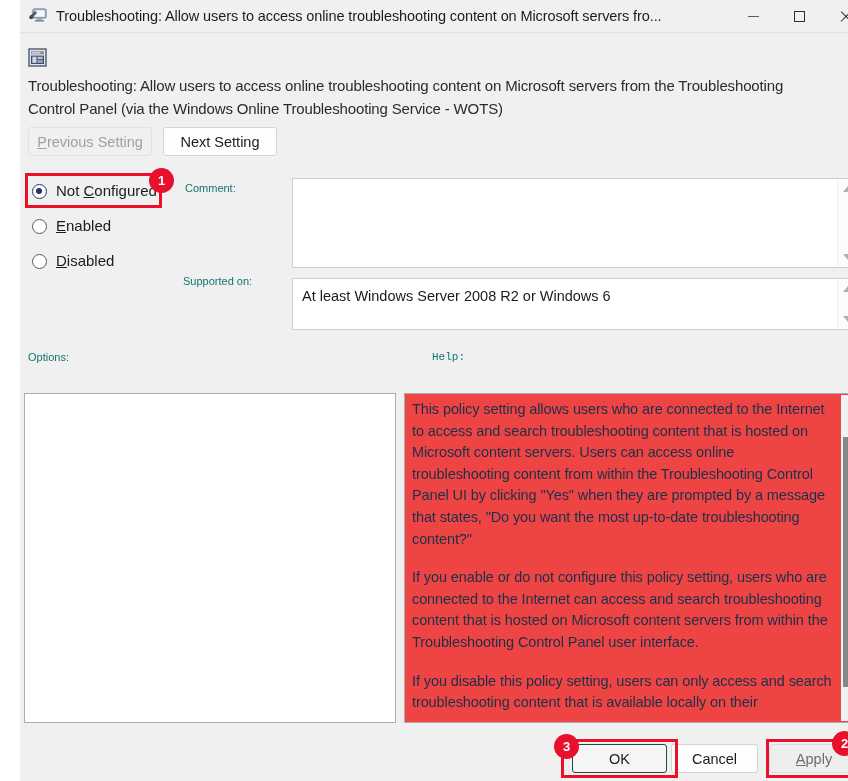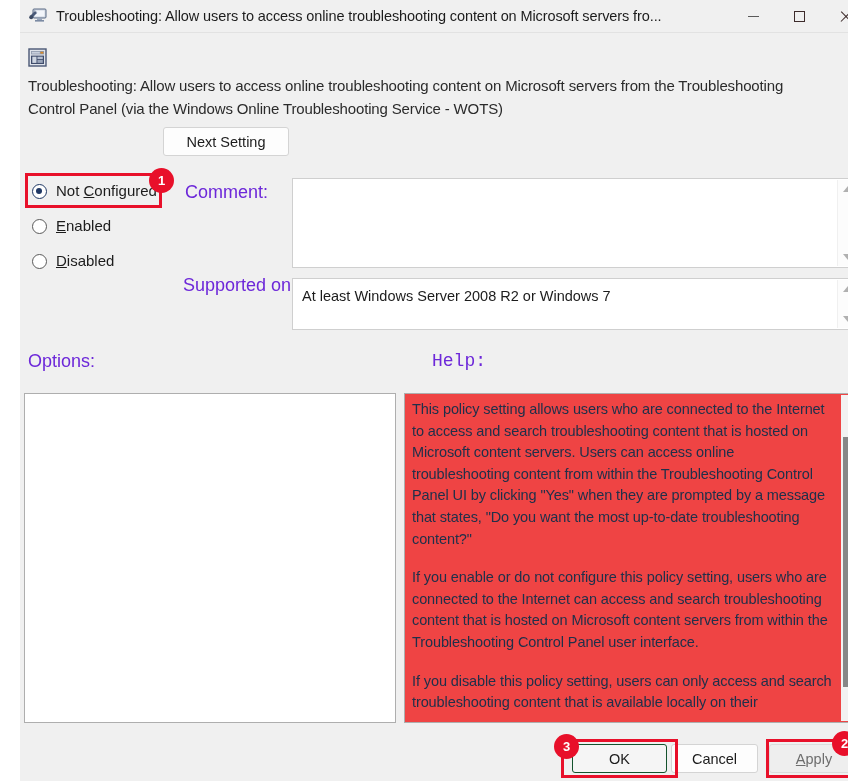--- a/index.html
+++ b/index.html
@@ -129,21 +129,21 @@
     color: #a0a0a0;
   }
   .btn-prev {
     position: absolute;
     left: 8px; top: 127px;
     width: 124px; height: 29px;
   }
   .btn-next {
     position: absolute;
     left: 143px; top: 127px;
-    width: 126px; height: 29px;
+    width: 114px; height: 29px;
   }
   .ul { text-decoration: underline; }
 
   
   .radio-row {
     position: absolute;
     display: flex;
     align-items: flex-end;
     font-size: 15px;
     color: #1c1c1c;
@@ -169,22 +169,22 @@
     border-radius: 50%;
     background: #1f3864;
   }
   .radio-dot.checked {
     border-color: #1f3864;
   }
 
   
   .lbl {
     position: absolute;
-    font-size: 18px;
-    color: #6d28d9;
+    font-size: 11px;
+    color: #0f766e;
   }
   .lbl-comment { left: 165px; top: 182px; }
   .lbl-supported { left: 163px; top: 275px; }
   .lbl-options { left: 8px; top: 351px; }
   .lbl-help { left: 412px; top: 351px; font-family: Liberation Mono, monospace; }
 
   
   .field {
     position: absolute;
     background: #ffffff;
@@ -366,20 +366,23 @@
       <rect x="3.8" y="3.8" width="8" height="1.8" fill="#c9d0dc"></rect>
       <rect x="12.4" y="3.8" width="3" height="1.8" fill="#d68a2a"></rect>
       <rect x="3" y="7.6" width="13" height="8.4" fill="#3f4c6b"></rect>
       <rect x="4.3" y="8.7" width="4.2" height="6.2" fill="#cfd6e2"></rect>
       <rect x="9.4" y="8.7" width="5.4" height="2.3" fill="#b7c0d1"></rect>
       <rect x="9.4" y="11.8" width="5.4" height="3.1" fill="#9aa5ba"></rect>
     </svg>
   </span>
   <div class="policy-title">Troubleshooting: Allow users to access online troubleshooting content on Microsoft servers from the Troubleshooting Control Panel (via the Windows Online Troubleshooting Service - WOTS)</div>
 
+  <button class="btn btn-prev disabled">
+    <span class="ul">P</span><span>revious Setting</span>
+  </button>
   <button class="btn btn-next">
     <span>Next Setting</span>
   </button>
 
   <div class="radio-row radio-notconf">
     <span class="radio-dot checked"></span>
     <span>Not <span class="ul">C</span>onfigured</span>
   </div>
   <div class="radio-row radio-enabled">
     <span class="radio-dot"></span>
@@ -394,21 +397,21 @@
   <div class="field comment-box">
     <div class="field-text"></div>
     <div class="sb-light">
       <span class="sb-arrow up"></span>
       <span class="sb-arrow down"></span>
     </div>
   </div>
 
   <span class="lbl lbl-supported">Supported on:</span>
   <div class="field supported-box">
-    <div class="field-text">At least Windows Server 2008 R2 or Windows 7</div>
+    <div class="field-text">At least Windows Server 2008 R2 or Windows 6</div>
     <div class="sb-light">
       <span class="sb-arrow up"></span>
       <span class="sb-arrow down"></span>
     </div>
   </div>
 
   <span class="lbl lbl-options">Options:</span>
   <span class="lbl lbl-help">Help:</span>
 
   <div class="options-panel">

